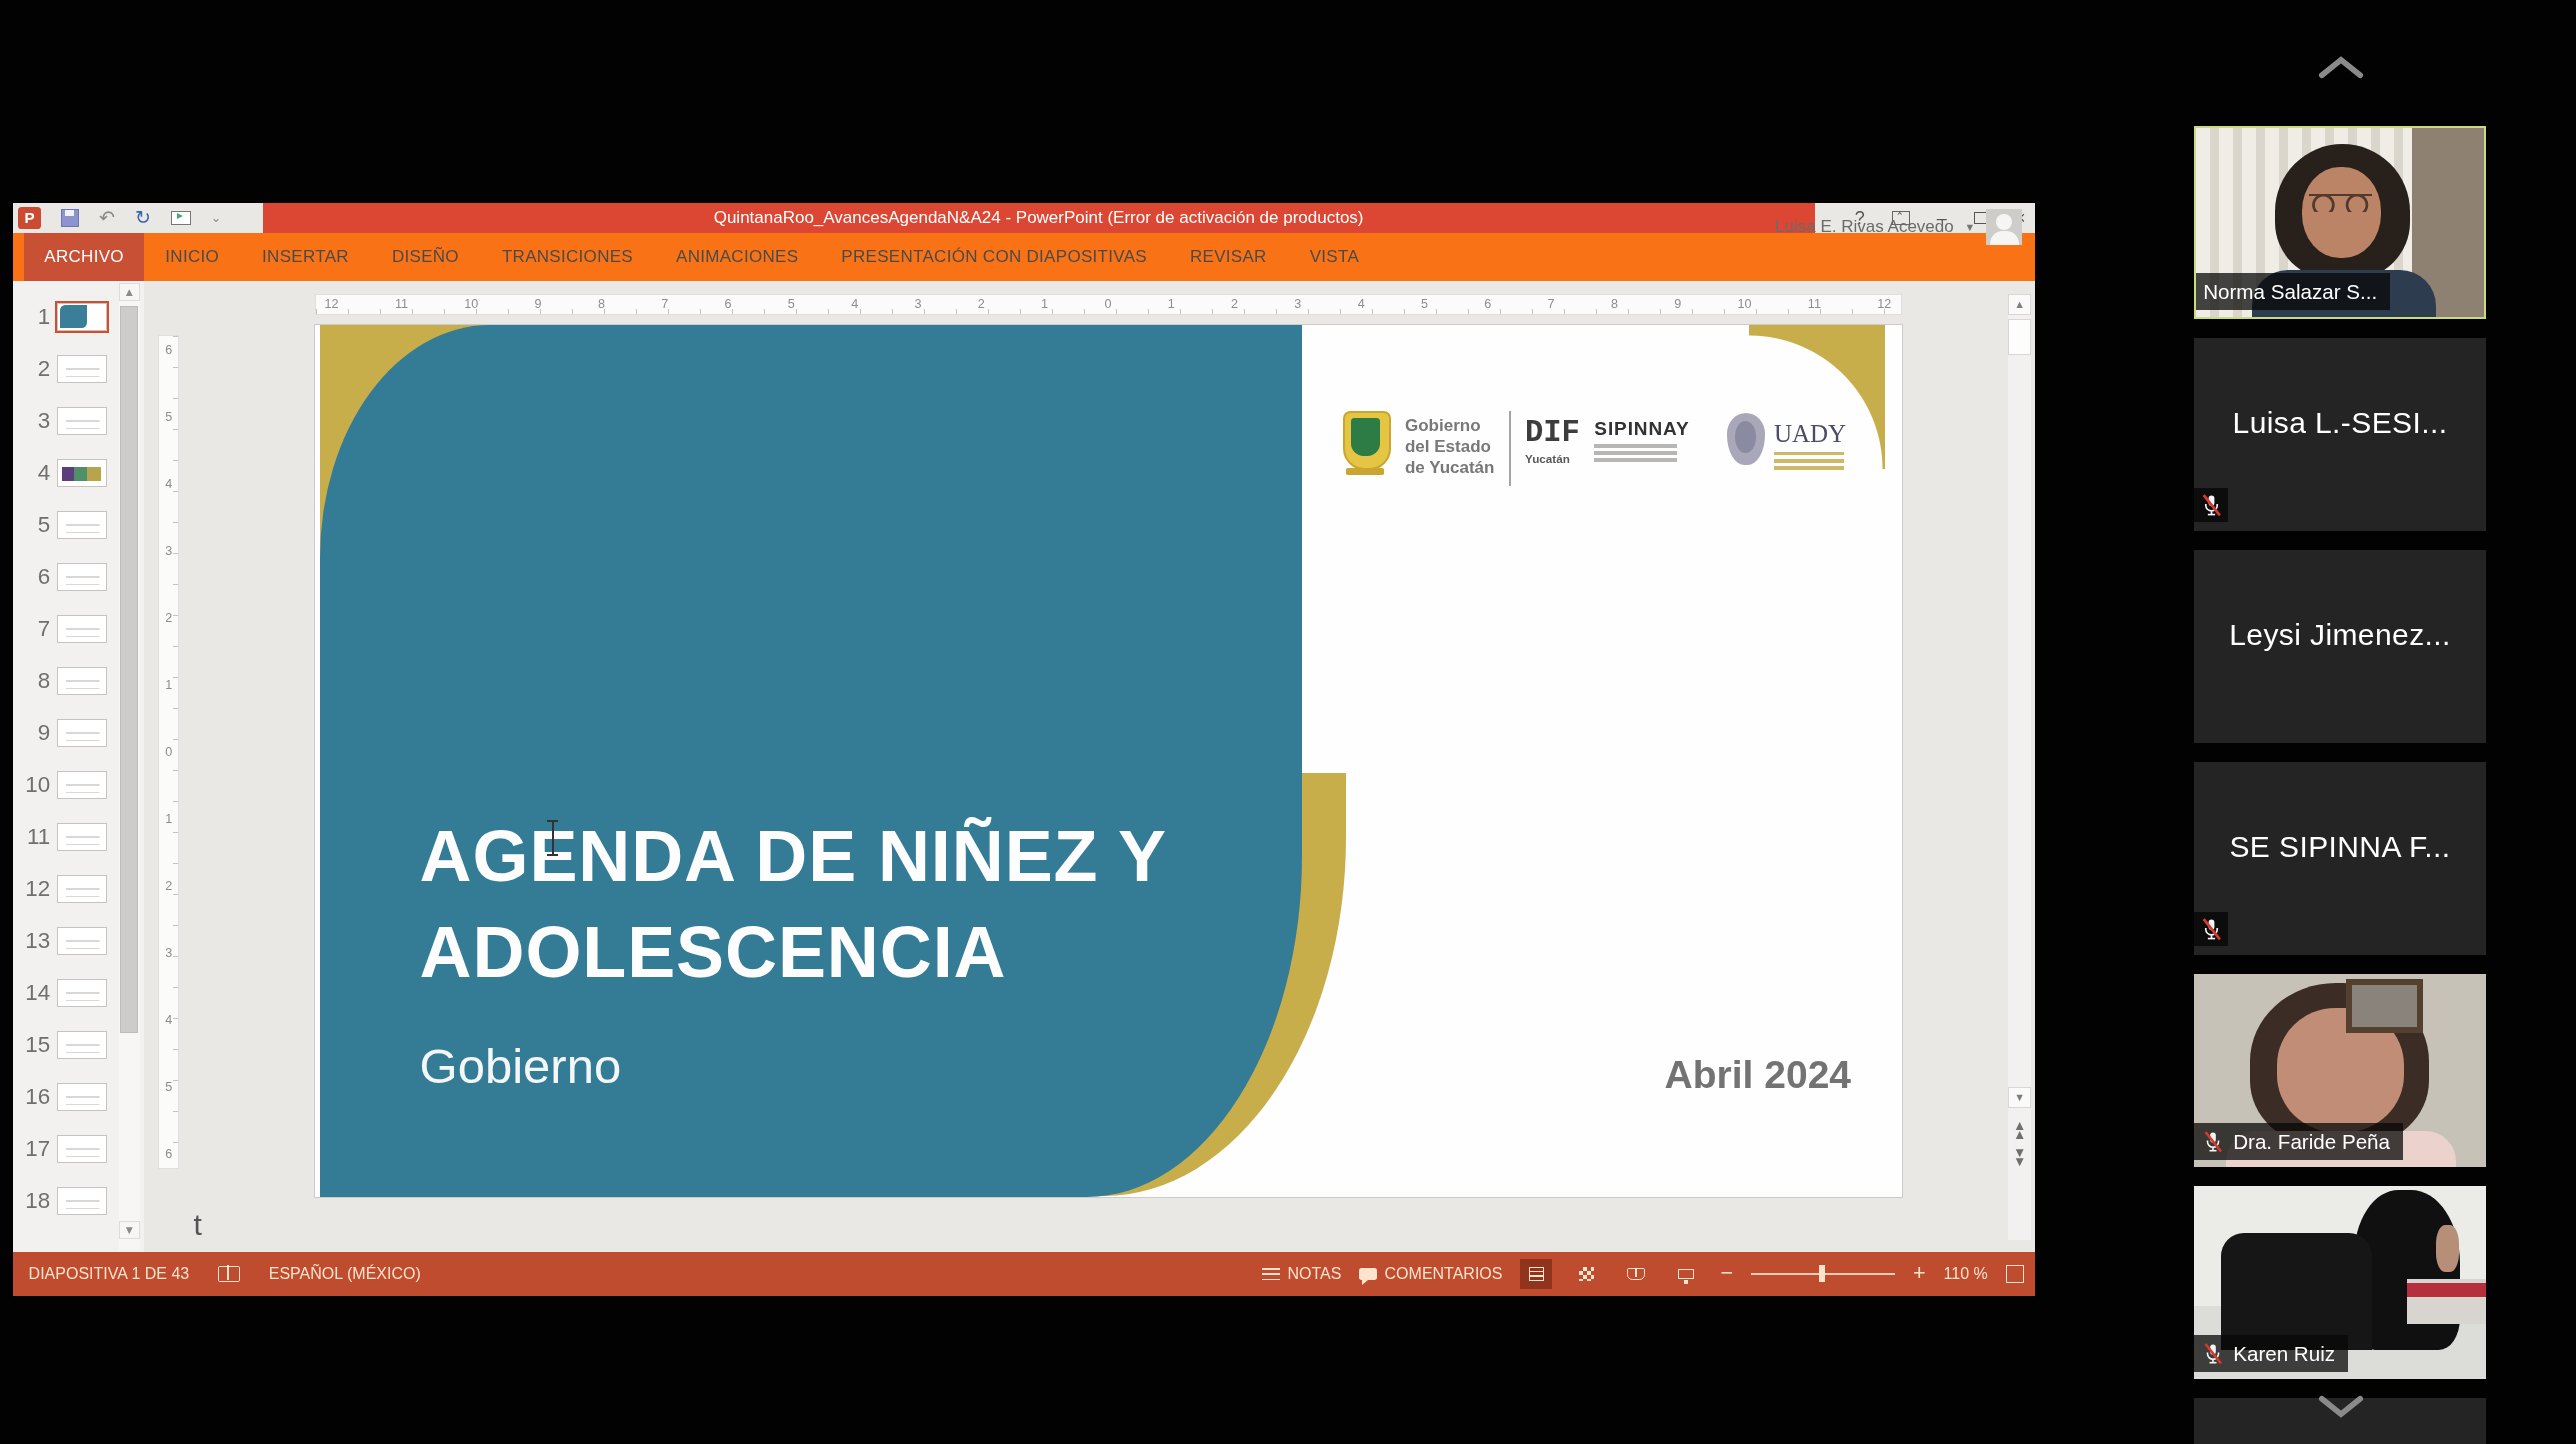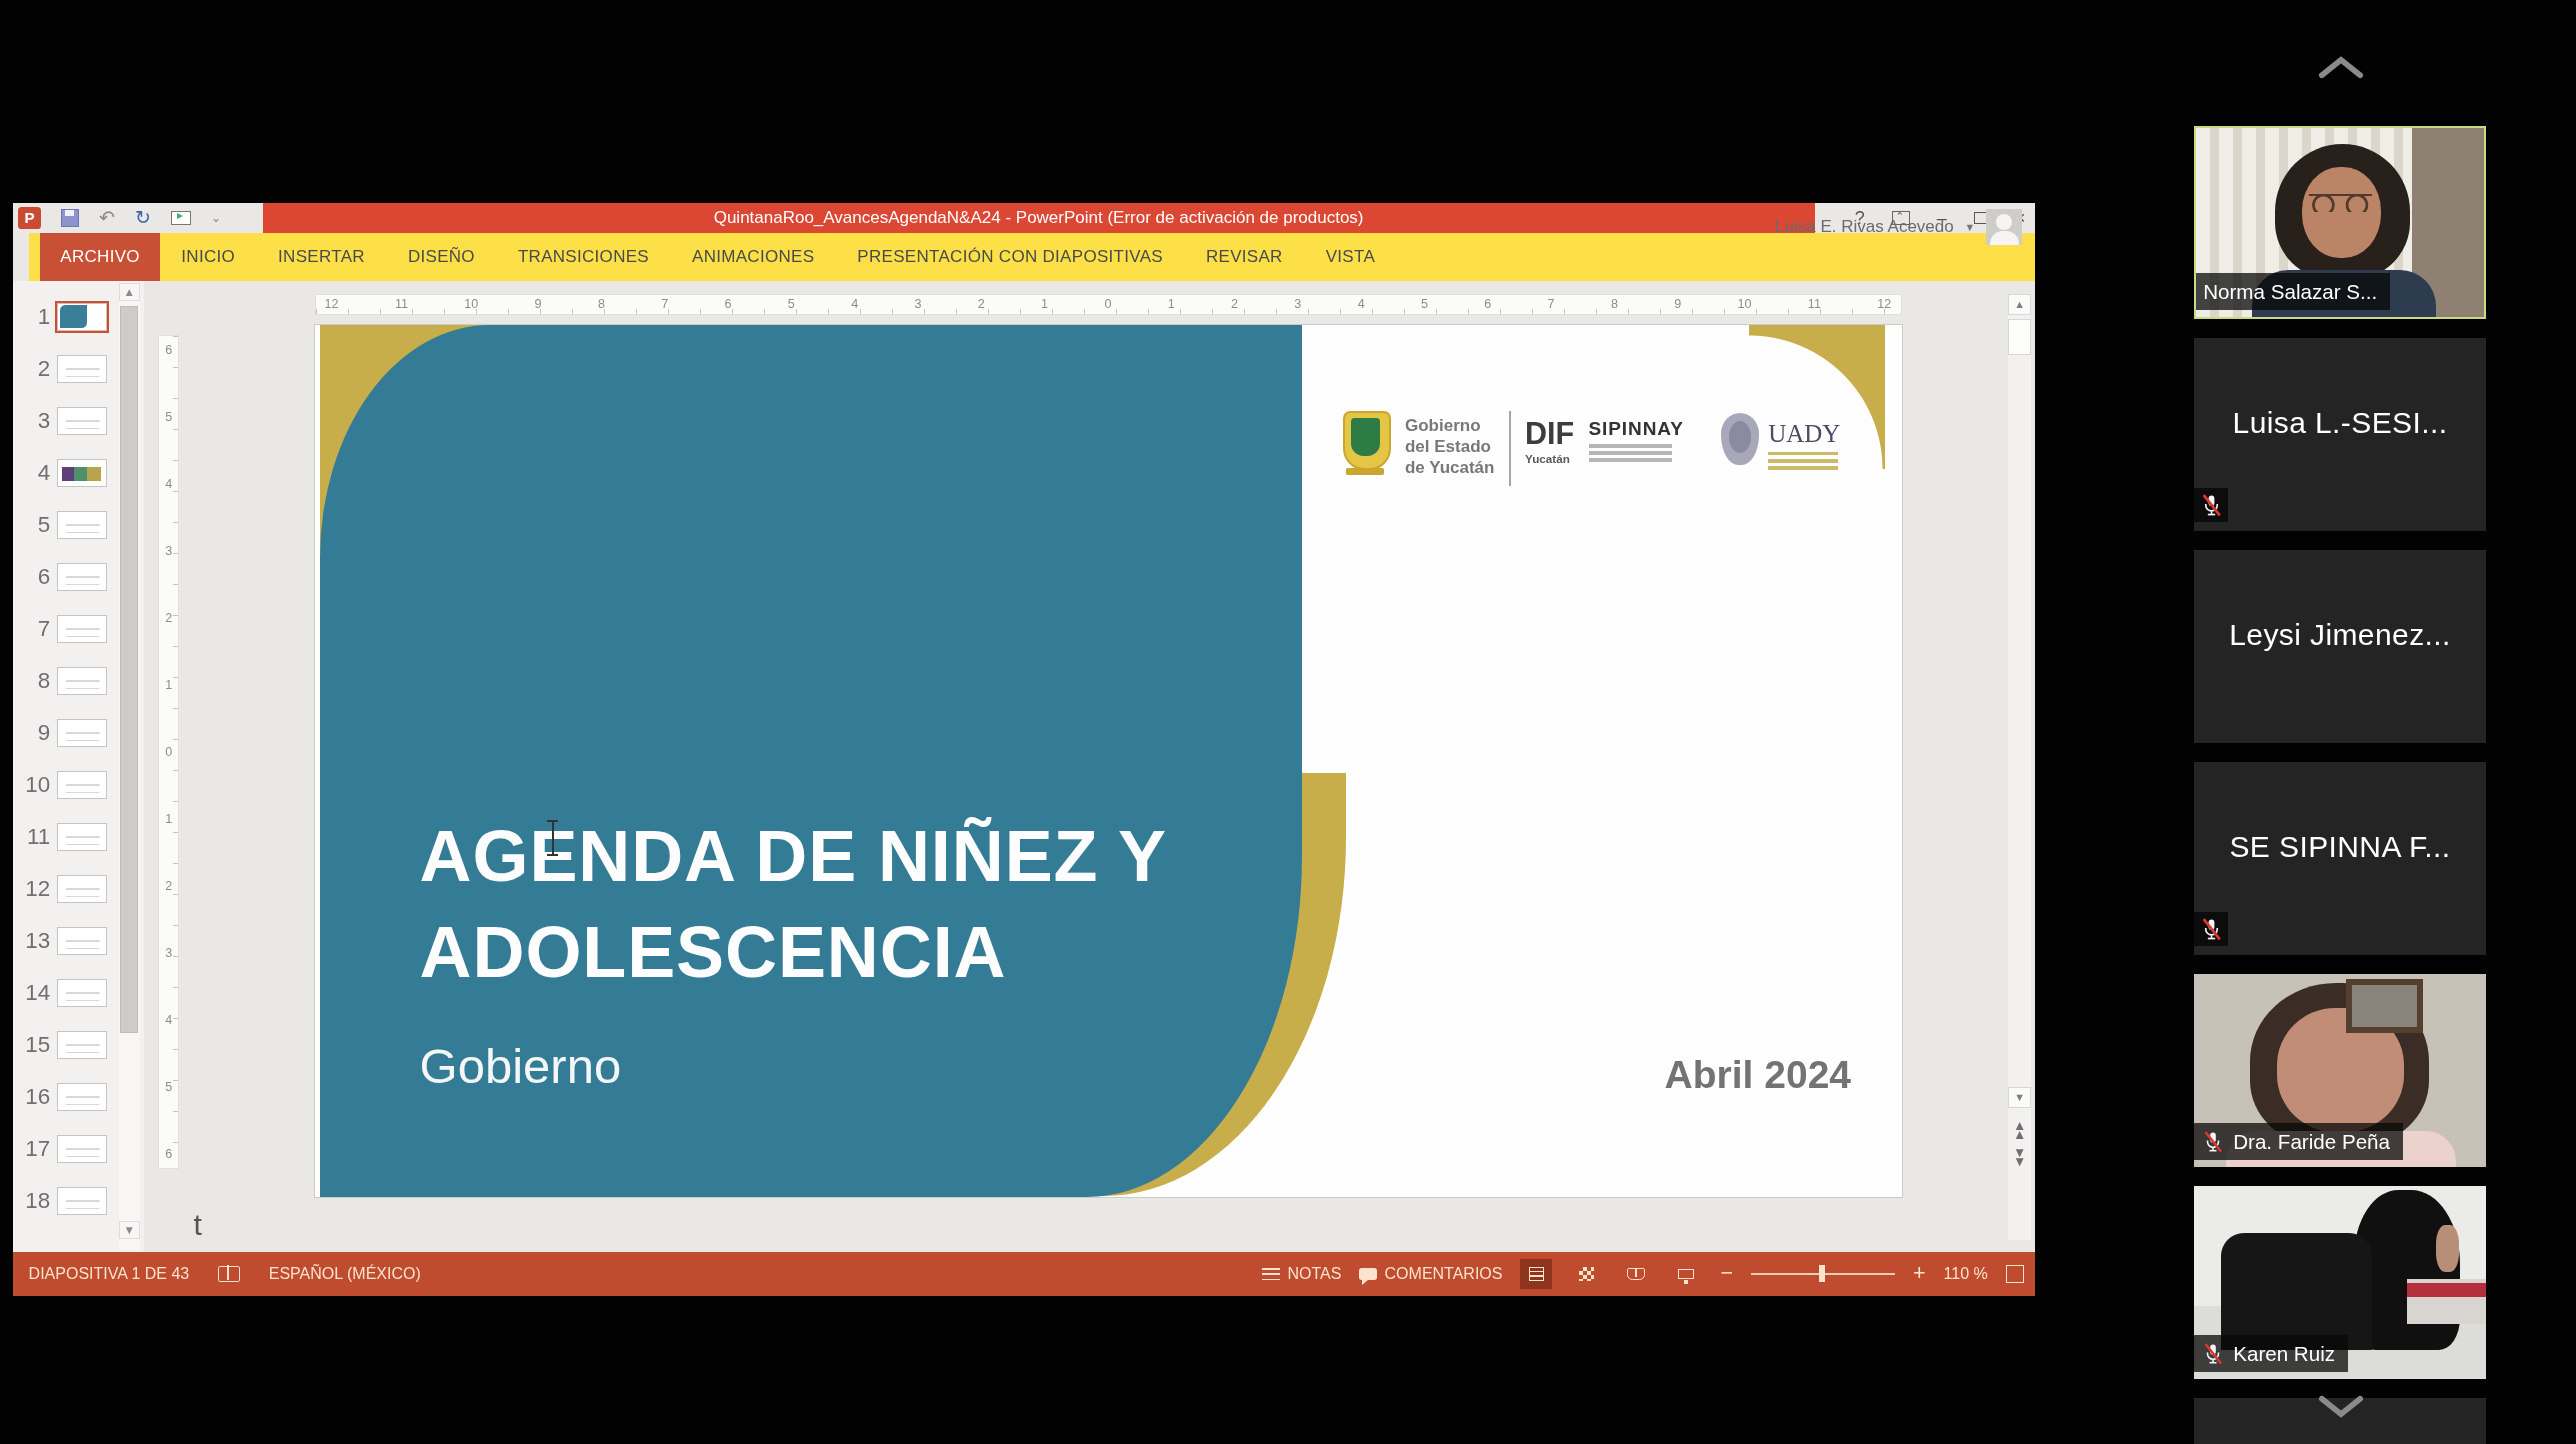--- a/index.html
+++ b/index.html
@@ -24,21 +24,21 @@
   .title-band{position:absolute;left:250px;top:0;width:1552px;height:30px;background:#dc4733;
     color:#fff;font-size:17px;display:flex;align-items:center;justify-content:center;white-space:nowrap;}
   .winbtns{position:absolute;right:9px;top:0;height:30px;display:flex;align-items:center;gap:27px;color:#555;}
   .winbtn{font-size:18px;line-height:1;cursor:default;}
   .icon-ribbonopts{width:18px;height:14.4px;border:1.8px solid #666;position:relative;}
   .icon-ribbonopts::after{content:"⌃";position:absolute;left:2.7px;top:-1.8px;font-size:10.8px;color:#666;}
   .icon-restore{width:14.4px;height:12.6px;border:1.8px solid #555;position:relative;background:#eae8e5;}
   .icon-restore::before{content:"";position:absolute;left:2.7px;top:-5.4px;width:12.6px;height:10.8px;border:1.8px solid #555;z-index:-1;}
 
   
-  .tabrow{position:relative;height:48px;background:#fde047;display:flex;align-items:stretch;margin-left:16px;}
+  .tabrow{position:relative;height:48px;background:#f97316;display:flex;align-items:stretch;}
   .tab{padding:0 21.5px;display:flex;align-items:center;font-size:17px;color:#4a4a4a;letter-spacing:0.3px;}
   .tab.active{background:#c75035;color:#fff;margin-left:11.7px;padding:0 20px;}
   .account{position:absolute;right:12.6px;top:0;height:48px;display:flex;align-items:center;gap:10.8px;color:#6b6b6b;font-size:17px;}
   .account .caret{font-size:10.8px;color:#777;}
   .avatar{width:36px;height:36px;background:#cfcdca;position:relative;overflow:hidden;}
   .avatar::before{content:"";position:absolute;left:10px;top:5.4px;width:16px;height:16px;border-radius:50%;background:#f6f5f3;}
   .avatar::after{content:"";position:absolute;left:3.6px;top:21.5px;width:29px;height:16px;border-radius:12.6px 12.6px 0 0;background:#f6f5f3;}
 
   
   .main{position:relative;display:flex;height:971px;}
@@ -98,21 +98,21 @@
 
   
   .logos{position:absolute;left:1028px;top:79px;display:flex;align-items:flex-start;gap:14.4px;height:117px;}
   .shield{width:48px;height:59px;margin-top:7.2px;background:#e4c544;border:2.7px solid #caa52f;
     border-radius:7.2px 7.2px 21.5px 21.5px;position:relative;}
   .shield::before{content:"";position:absolute;left:6.3px;top:4.5px;width:29px;height:38px;background:#2d7c46;border-radius:3.6px 3.6px 12.6px 12.6px;}
   .shield::after{content:"";position:absolute;left:1.8px;bottom:-7.2px;width:38px;height:7.2px;background:#caa52f;border-radius:1.8px;}
   .gob-text{font-size:17px;font-weight:bold;color:#787878;line-height:1.25;margin-top:10.8px;}
   .logo-divider{width:1.8px;height:75px;background:#a5a4a2;margin-top:7.2px;}
   .dif-block{margin-top:14.4px;text-align:left;}
-  .dif-main{font-size:30.5px;font-weight:800;color:#3d3d3d;line-height:1;}
+  .dif-main{font-size:30.5px;font-weight:800;color:#3d3d3d;line-height:1;font-family:Liberation Mono, monospace;}
   .dif-sub{font-size:11.7px;font-weight:bold;color:#5a5a5a;margin-top:3.6px;}
   .sip-block{margin-top:14.4px;}
   .sip-main{font-size:19px;font-weight:800;color:#333;letter-spacing:0.9px;}
   .sip-bars i{display:block;width:83px;height:3.6px;background:#b7b6b4;margin-top:3.6px;}
   .uady-block{display:flex;gap:9px;margin-top:9px;margin-left:23px;}
   .uady-crest{width:38px;height:52px;background:#a8a8ba;border-radius:50% 50% 46% 46%/40% 40% 58% 58%;position:relative;}
   .uady-crest::before{content:"";position:absolute;left:8px;top:8px;width:21.5px;height:32px;background:#8a8aa0;border-radius:50%;}
   .uady-text{font-family:"Liberation Serif",serif;font-size:25px;color:#4c4c66;margin-top:7.2px;}
   .uady-bars i{display:block;width:70px;height:3.6px;background:#cdb96a;margin-top:3.6px;}
 

